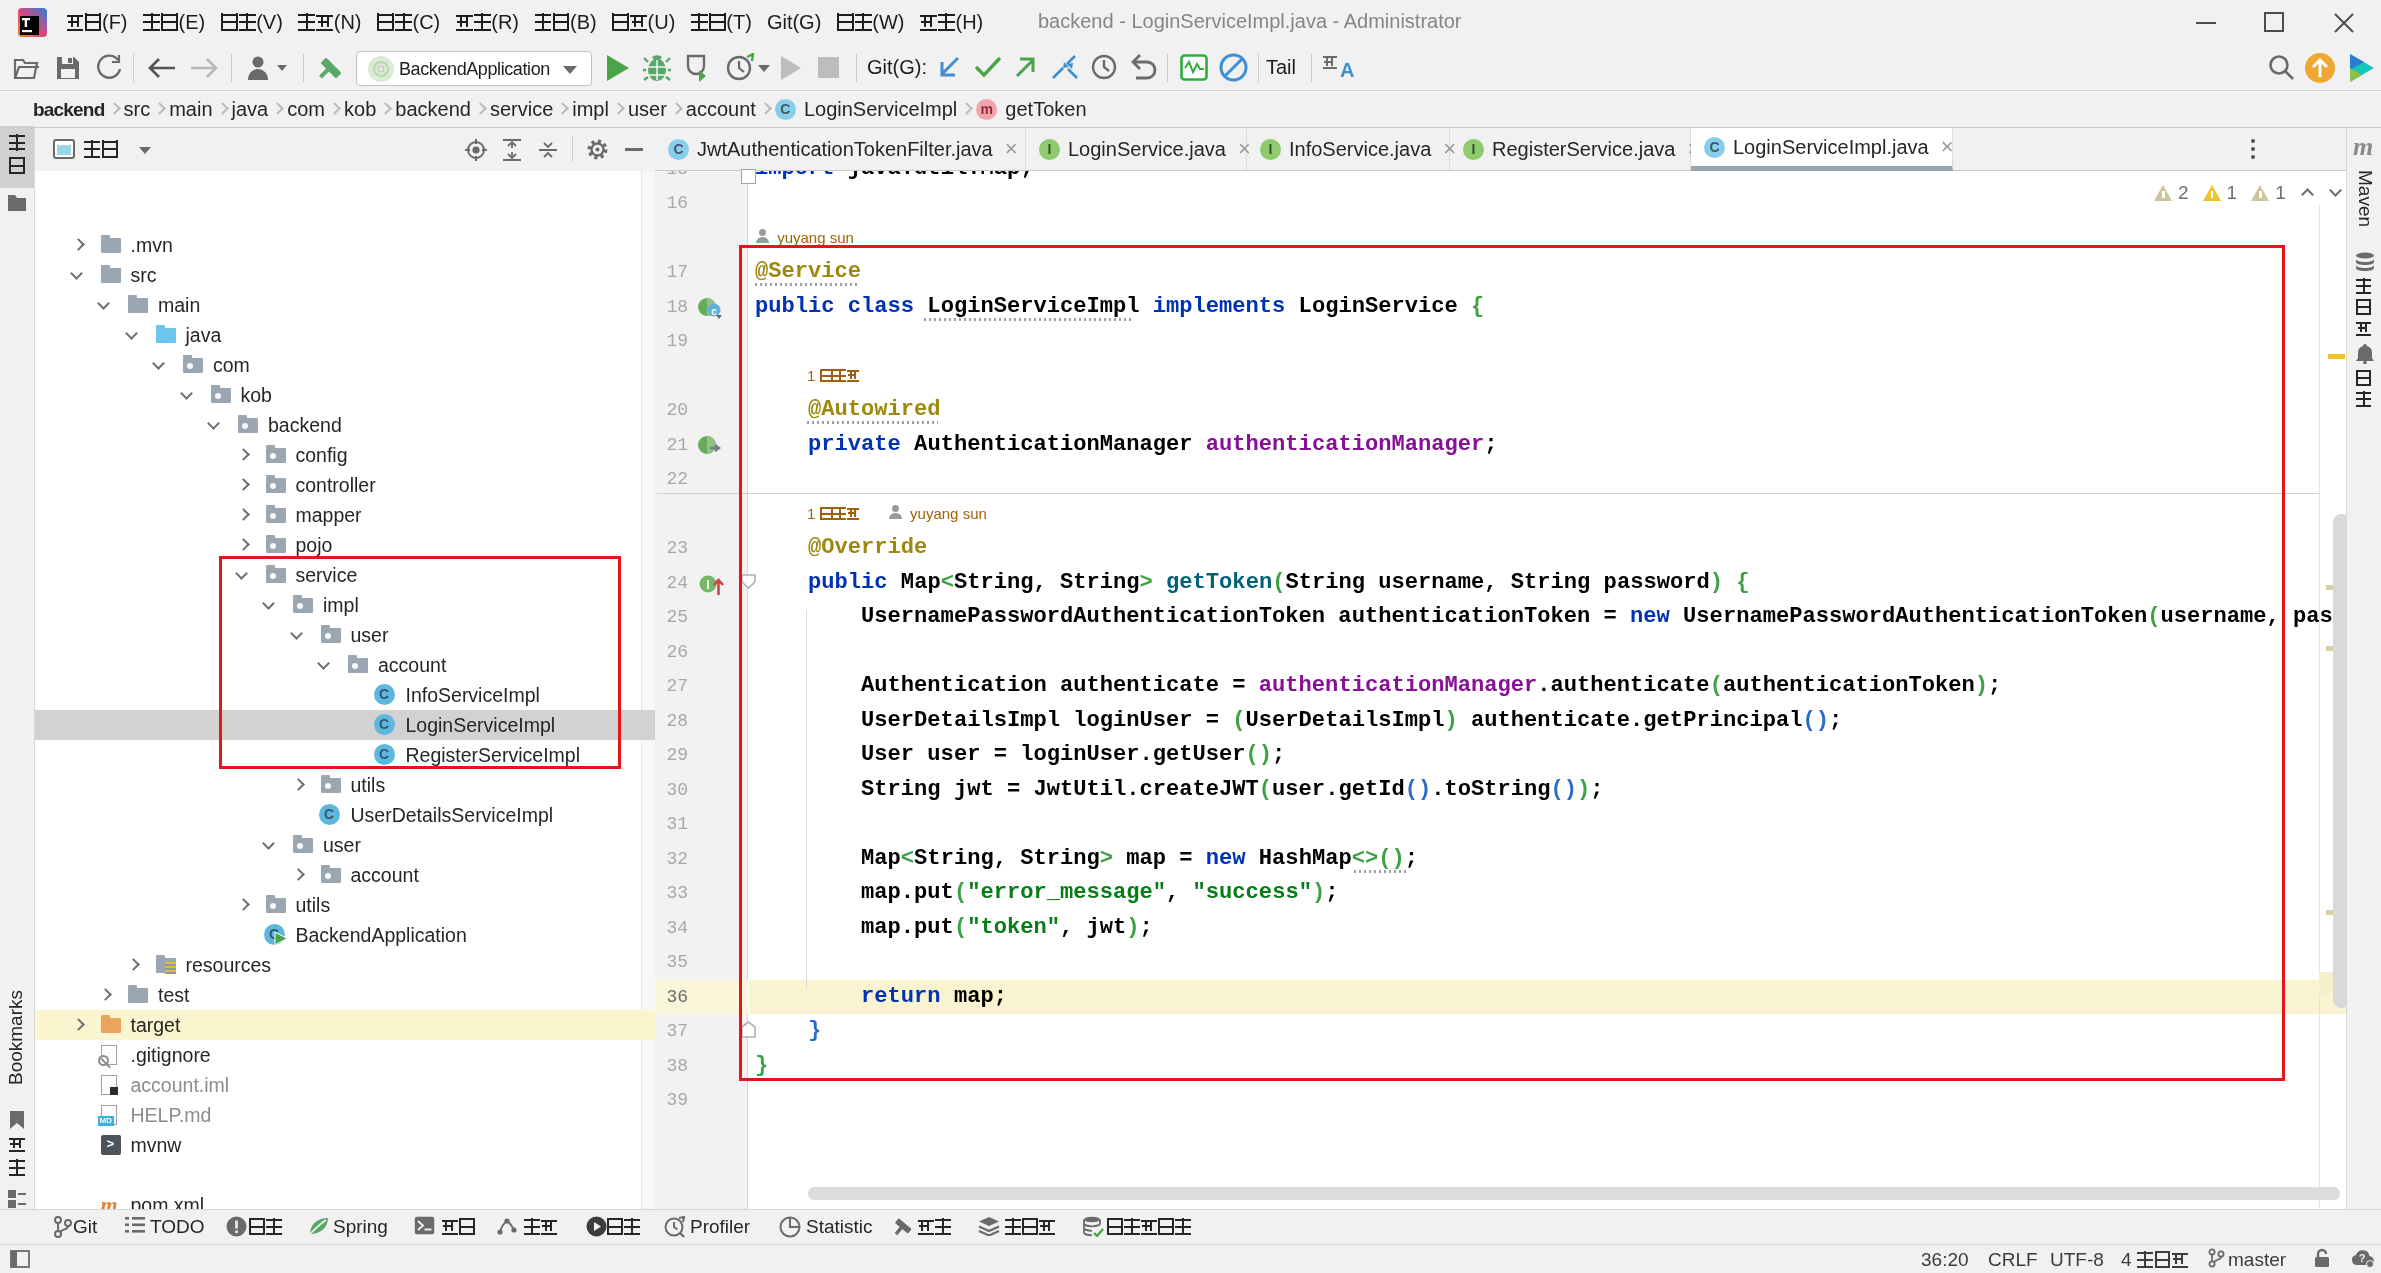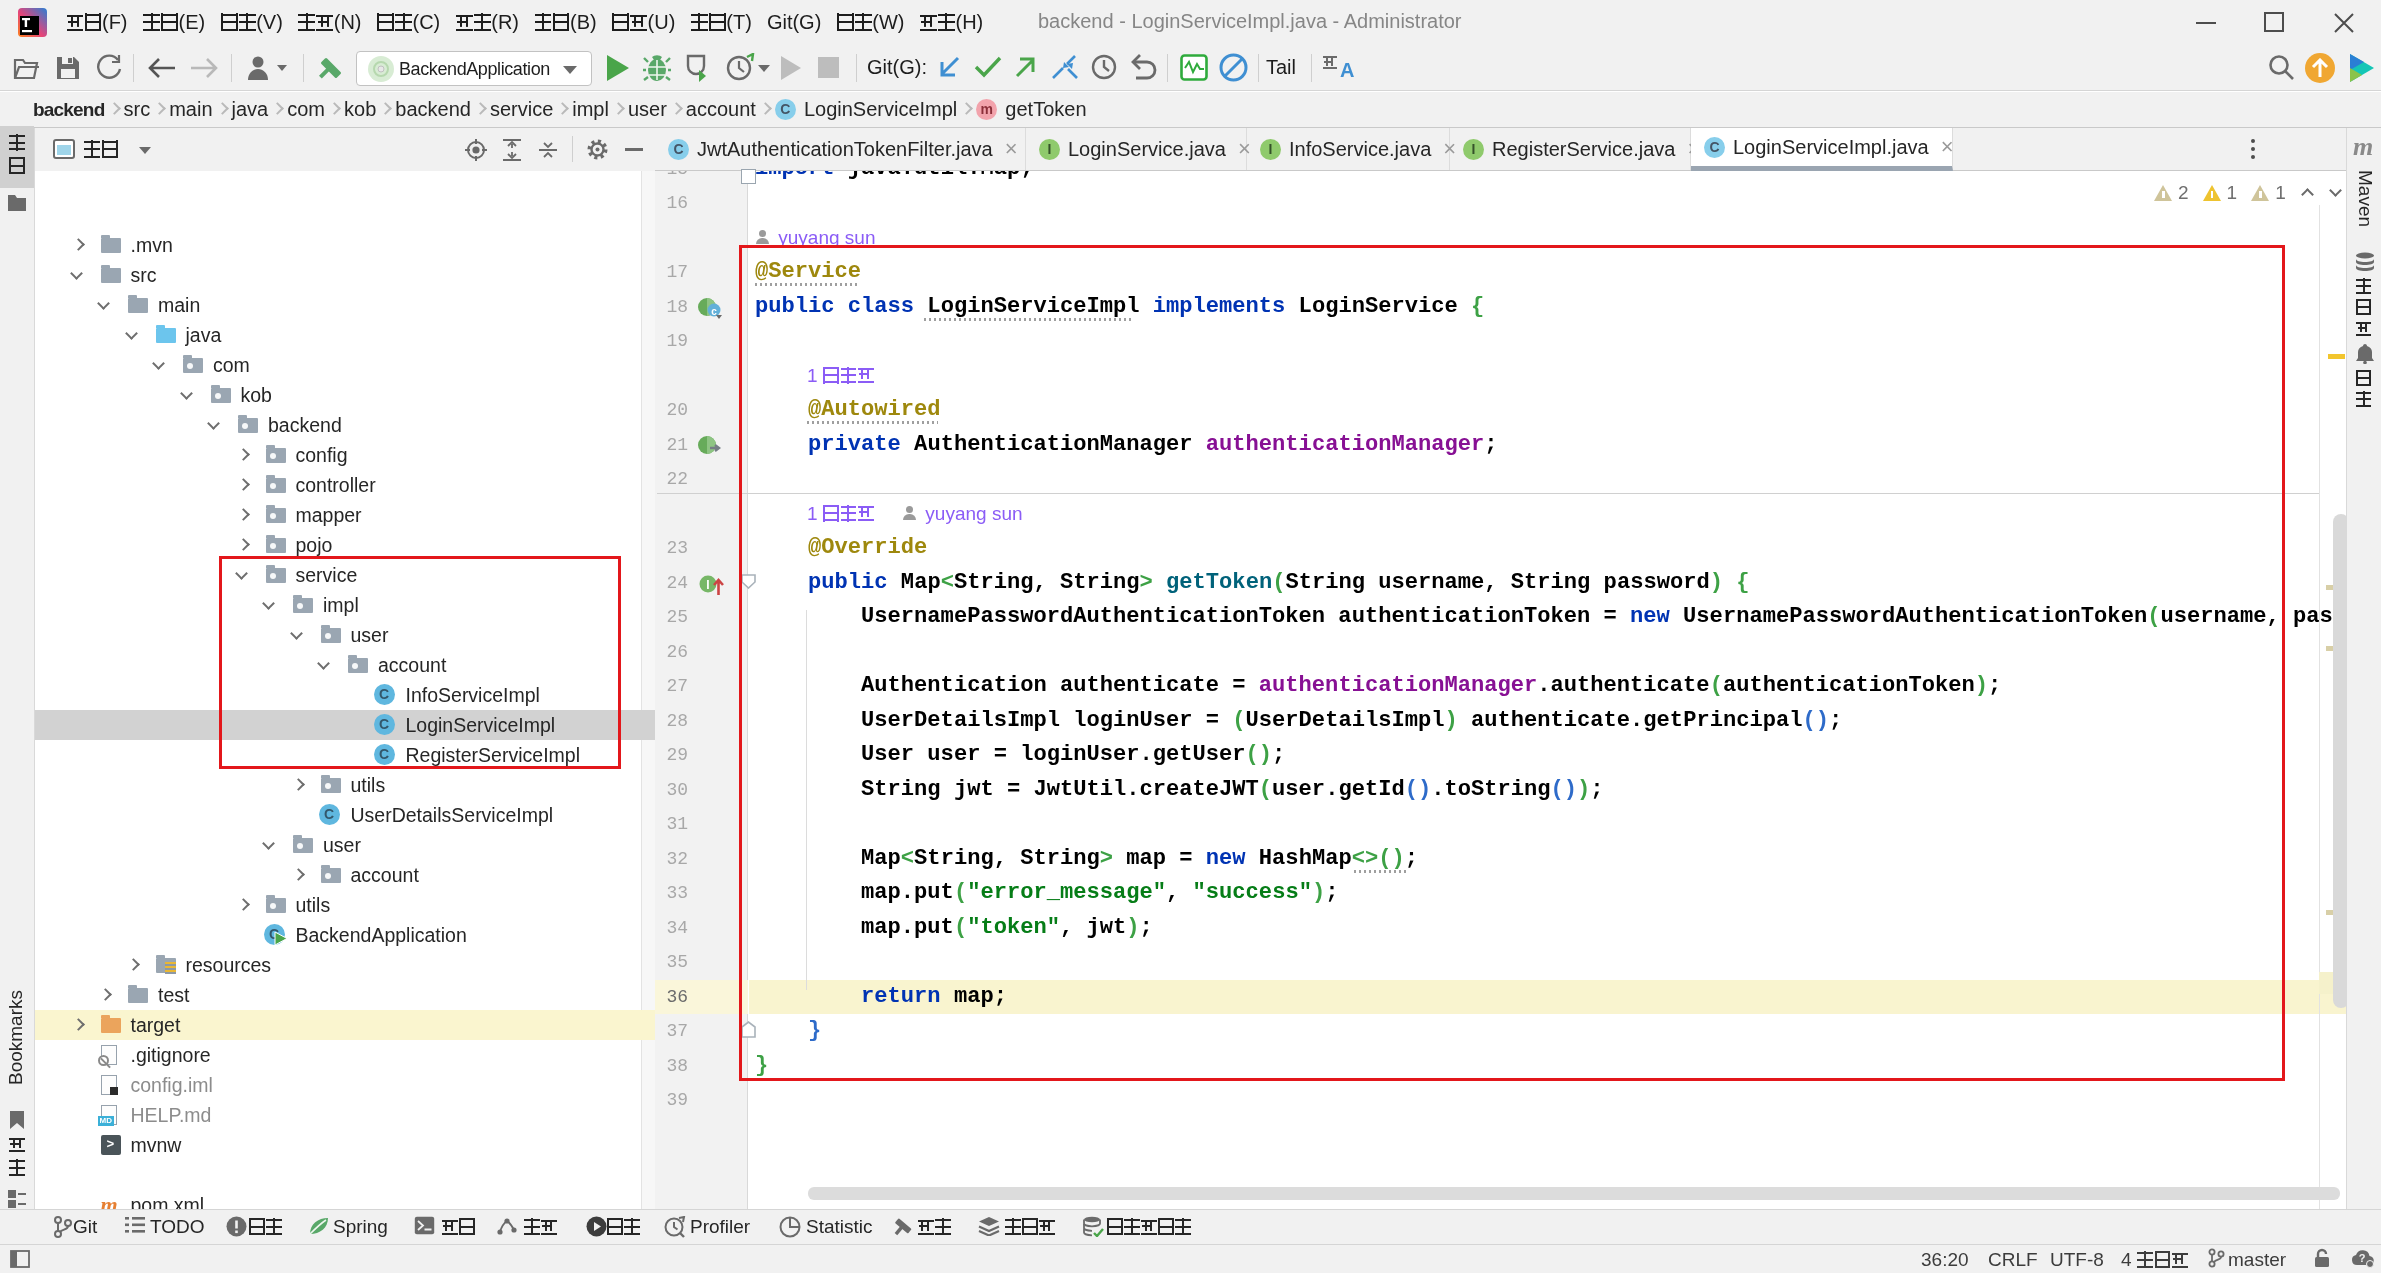--- a/index.html
+++ b/index.html
@@ -58,21 +58,21 @@
 .tab .x{color:#9a9a9a;font-size:22px;margin-left:4px}
 .tab.act{background:#fff;border-bottom:5px solid #9aa5b1;height:43px}
 .cico{flex:0 0 21px;display:inline-block;width:21px;height:21px;border-radius:50%;background:#87ceeb;color:#456;font:600 14px/21px "Liberation Sans";text-align:center}
 .iico{flex:0 0 21px;display:inline-block;width:21px;height:21px;border-radius:50%;background:#8fca6c;color:#35522a;font:600 14px/21px "Liberation Sans";text-align:center}
 #gutter{position:absolute;left:0;top:43px;width:93px;height:1038px;background:#f2f2f2;border-right:1px solid #d9d9d9}
 .lnum{position:absolute;width:33px;text-align:right;left:0;font:400 18px/34.5px "Liberation Mono";color:#a8a8a8;height:34.5px}
 #codearea{position:absolute;left:94px;top:43px;width:1597px;height:1038px;overflow:hidden}
 .cl{position:absolute;left:6px;font:700 22.1px/34.5px "Liberation Mono";white-space:pre;color:#000;height:34.5px}
 .kw{color:#0033b3}.an{color:#9e880d}.fl{color:#871094}.st{color:#067d17}.mt{color:#00627a}
 .gb{color:#3da145}.bb{color:#2e6bc9}
-.inlay{position:absolute;font-size:19px;color:#8b5cf6;height:34.5px;line-height:34.5px}
+.inlay{position:absolute;font-size:15px;color:#a16207;height:34.5px;line-height:34.5px}
 .squig{position:absolute;height:3px;background:repeating-linear-gradient(90deg,#9f9f9f 0 2px,transparent 2px 5px)}
 
 #rstripe{left:2346px;top:128px;width:35px;height:1081px;background:#f1f1f1;border-left:1px solid #d9d9d9;font-size:18px;color:#262626}
 
 #botbar{left:0;top:1209px;width:2381px;height:35px;background:#f1f1f1;border-top:1px solid #d5d5d5;display:flex;align-items:center;font-size:19px;color:#262626}
 #statusbar{left:0;top:1244px;width:2381px;height:29px;background:#f1f1f1;border-top:1px solid #d5d5d5;font-size:19px;color:#3c3c3c}
 .redbox{position:absolute;border:3px solid #e3171b;z-index:50}
 
 .trow>*{position:absolute}
 .tlabel{line-height:30px}
@@ -445,21 +445,21 @@
         <span class="tlabel" style="left:95.5px">.gitignore</span>
       </div>
 <div class="trow" style="top:840px;background:#faf5cf;">
         <i class="chev r" style="left:38.5px;top:10px"></i>
         <span class="fold tgt" style="left:65.5px"></span>
         <span class="tlabel" style="left:95.5px">target</span>
       </div>
 <div class="trow" style="top:900px;">
         <span class="doc" style="left:65.5px"></span>
         <span class="imlov" style="left:74.5px"></span>
-        <span class="tlabel" style="left:95.5px;color:#8c8c8c">config.iml</span>
+        <span class="tlabel" style="left:95.5px;color:#8c8c8c">account.iml</span>
       </div>
 <div class="trow" style="top:930px;">
         <span class="doc" style="left:65.5px"></span>
         <span class="mdov" style="left:62.5px">MD</span>
         <span class="tlabel" style="left:95.5px;color:#8c8c8c">HELP.md</span>
       </div>
 <div class="trow" style="top:960px;">
         <span class="shico" style="left:65.5px">&gt;</span>
         <span class="tlabel" style="left:95.5px">mvnw</span>
       </div>

